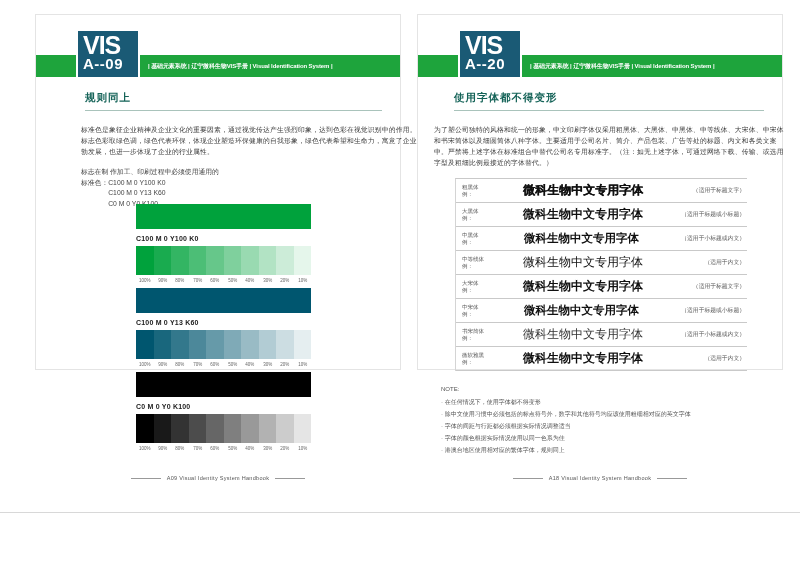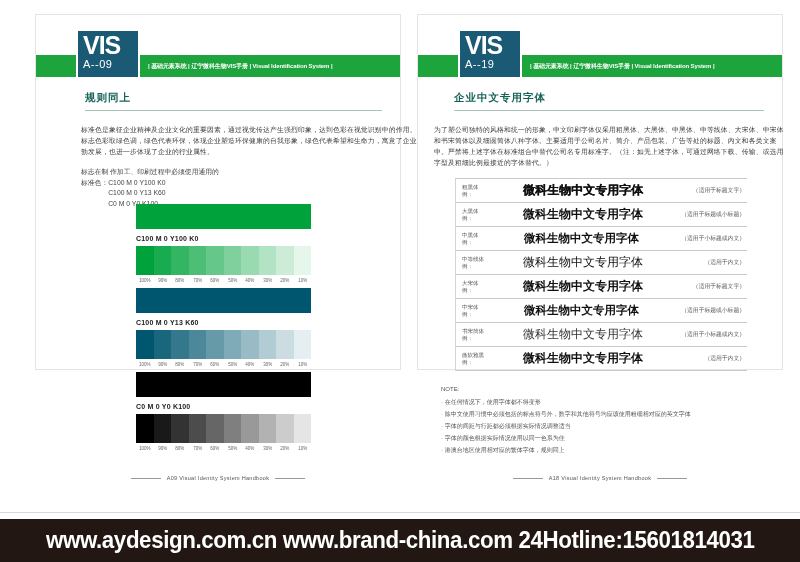--- a/index.html
+++ b/index.html
@@ -10,21 +10,21 @@
   .page-left{left:35px;}
   .page-right{left:417px;}
 
   
   .green-bar{position:absolute;left:0;right:0;top:40px;height:22px;background:var(--green,#1ea43c);}
   .strip-text{position:absolute;left:112px;top:0;height:22px;display:flex;align-items:center;
               color:#fff;font-weight:bold;font-size:6px;letter-spacing:-0.1px;white-space:nowrap;}
   .vis-box{position:absolute;left:40px;top:14px;width:64px;height:50px;background:var(--teal,#1a5a75);
            border:2px solid #fff;box-sizing:border-box;color:#fff;padding-left:5px;z-index:2;}
   .vis-big{font-size:25px;font-weight:bold;letter-spacing:-1px;line-height:26px;margin-top:1px;}
-  .vis-code{font-size:11px;font-weight:normal;letter-spacing:0.5px;line-height:12px;}
+  .vis-code{font-size:15px;font-weight:bold;letter-spacing:0.5px;line-height:12px;}
 
   .page-title{position:absolute;top:76px;font-size:10.5px;font-weight:bold;color:var(--title,#156358);
               letter-spacing:1px;white-space:nowrap;}
   .title-rule{position:absolute;top:95px;height:1px;background:#a9c3bb;}
 
   .intro{position:absolute;font-size:6.8px;line-height:11px;color:#3c3c3c;letter-spacing:0.2px;}
   .intro div{white-space:nowrap;}
 
   
   .spec{position:absolute;left:45px;top:152px;font-size:6.8px;line-height:10.5px;color:#444;}
@@ -201,23 +201,23 @@
       <span class="fline"></span>
     </div>
   </div>
 
   <div class="page page-right">
     <div class="green-bar">
       <div class="strip-text">| 基础元素系统 | 辽宁微科生物VIS手册 | Visual Identification System |</div>
     </div>
     <div class="vis-box">
       <div class="vis-big">VIS</div>
-      <div class="vis-code">A--19</div>
-    </div>
-    <div class="page-title" style="left:36px;">企业中文专用字体</div>
+      <div class="vis-code">A--20</div>
+    </div>
+    <div class="page-title" style="left:36px;">使用字体都不得变形</div>
     <div class="title-rule" style="left:36px;right:18px;"></div>
 
     <div class="intro" style="left:16px;top:109px;">
       <div>为了塑公司独特的风格和统一的形象，中文印刷字体仅采用粗黑体、大黑体、中黑体、中等线体、大宋体、中宋体</div>
       <div>和书宋简体以及细圆简体八种字体。主要适用于公司名片、简介、产品包装、广告等处的标题、内文和各类文案</div>
       <div>中。严禁将上述字体在标准组合中替代公司名专用标准字。（注：如无上述字体，可通过网络下载、传输、或选用</div>
       <div>字型及粗细比例最接近的字体替代。）</div>
     </div>
 
     <div class="font-table">
@@ -297,16 +297,13 @@
     </div>
 
     <div class="page-footer">
       <span class="fline"></span>
       <span class="ftext">A18  Visual Identity System Handbook</span>
       <span class="fline"></span>
     </div>
   </div>
 
   <div class="divider-line"></div>
-  <div class="hotline-bar">
-    <div class="hotline-text">www.aydesign.com.cn www.brand-china.com 24Hotline:15601814031</div>
-  </div>
 </div>
 
 </body></html>

